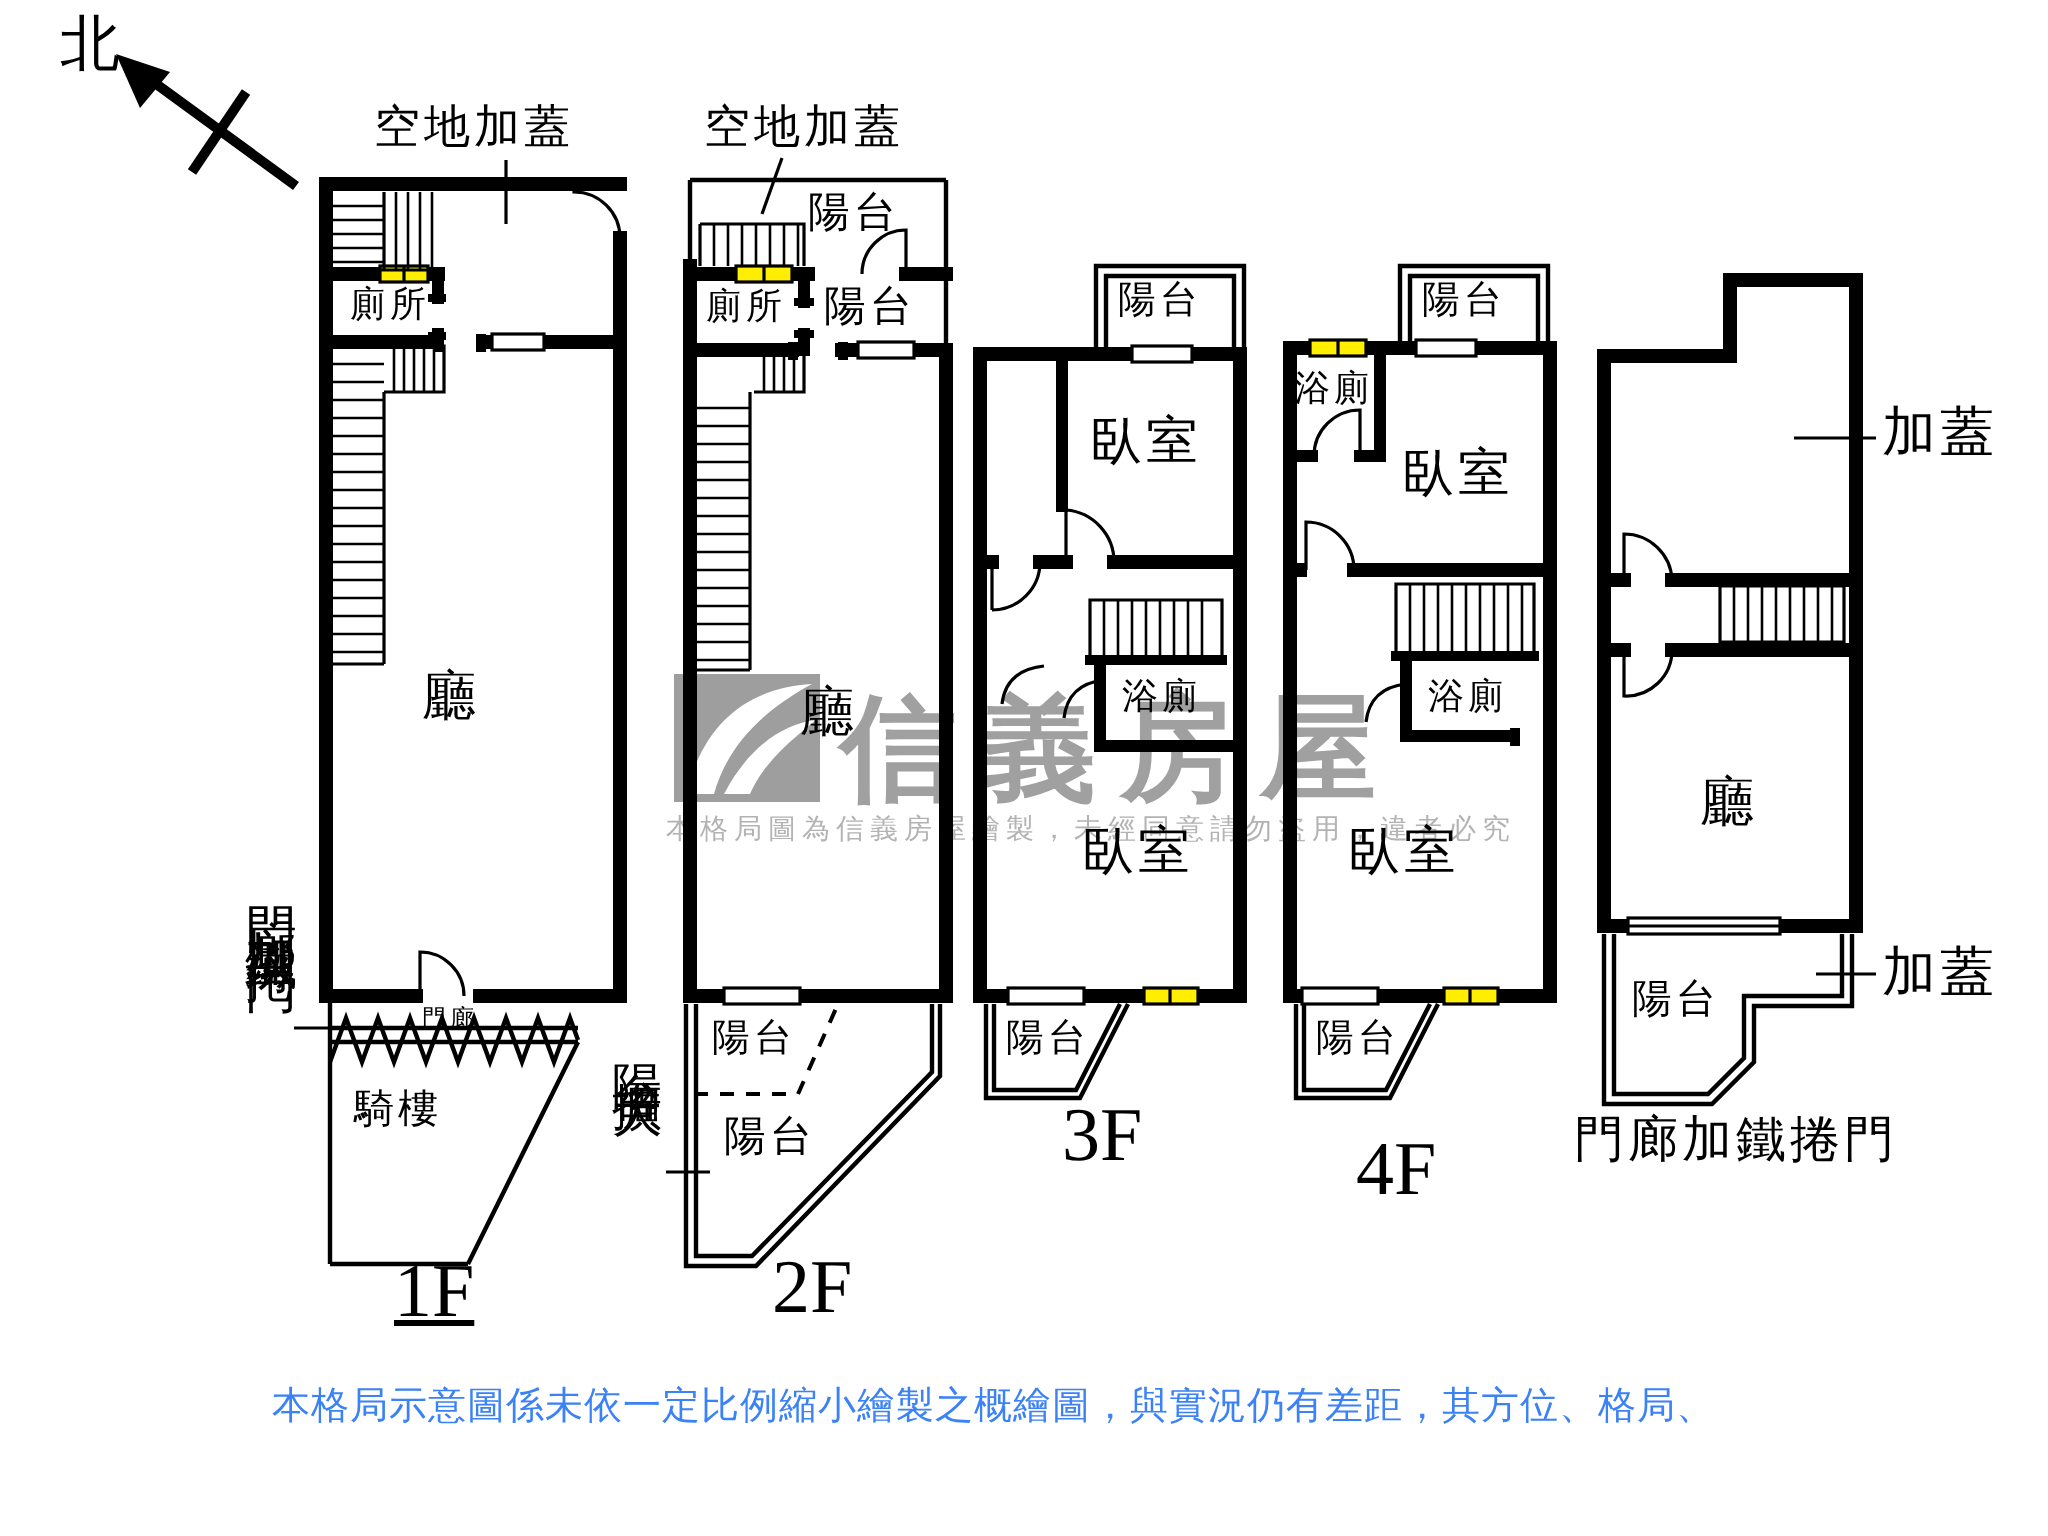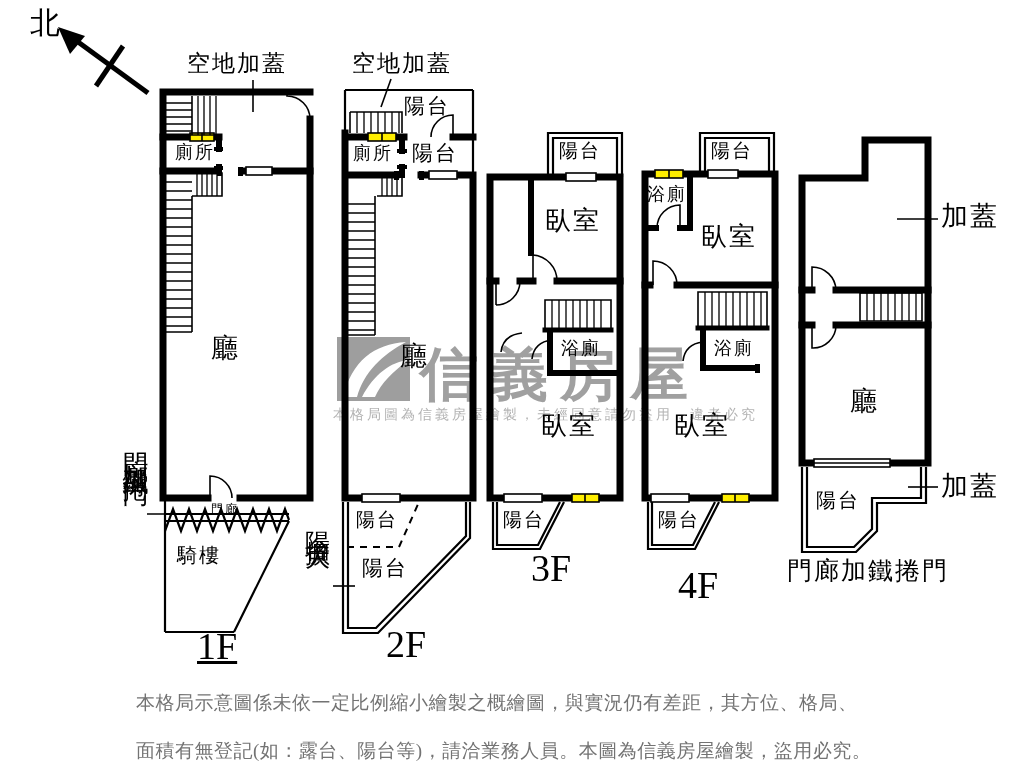--- a/index.html
+++ b/index.html
@@ -5,21 +5,21 @@
   html,body{margin:0;padding:0;background:#fff;}
   #stage{position:relative;width:1024px;height:768px;background:#ffffff;overflow:hidden;
          font-family:"Liberation Serif",serif;}
   #linework{position:absolute;left:0;top:0;z-index:1;}
   .lbl{position:absolute;z-index:3;color:#000;line-height:1;white-space:nowrap;
        font-family:"Liberation Serif",serif;letter-spacing:2px;}
   .vert{writing-mode:vertical-rl;text-orientation:upright;}
   .wm{position:absolute;z-index:0;white-space:nowrap;font-family:"Liberation Serif",serif;}
   #wm-brand{left:420px;top:336px;font-size:58px;font-weight:bold;color:#a0a0a0;letter-spacing:12px;}
   #wm-notice{left:333px;top:406px;font-size:14px;color:#b3b3b3;letter-spacing:3px;}
-  .disc{position:absolute;z-index:3;color:#737373;font-size:19px;letter-spacing:0.5px;white-space:nowrap;}
+  .disc{position:absolute;z-index:3;color:#3b82f6;font-size:19px;letter-spacing:0.5px;white-space:nowrap;}
   
   .wall{stroke:#000;stroke-width:7;fill:none;stroke-linecap:square;}
   .wall6{stroke:#000;stroke-width:6;fill:none;stroke-linecap:square;}
   .wall5{stroke:#000;stroke-width:5;fill:none;stroke-linecap:square;}
   .thin{stroke:#000;stroke-width:1.6;fill:none;}
   .thin2{stroke:#000;stroke-width:2.2;fill:none;}
   .rung{stroke:#000;stroke-width:1.3;fill:none;}
   .door{stroke:#000;stroke-width:1.6;fill:none;}
   .dash{stroke:#000;stroke-width:2;fill:none;stroke-dasharray:7 6;}
   .win{fill:#ffffff;stroke:#000;stroke-width:1.6;}
@@ -229,15 +229,14 @@
   <div class="lbl" style="left:658px;top:510px;font-size:19px;">陽台</div>
   <div class="lbl" style="left:678px;top:566px;font-size:38px;letter-spacing:0;">4F</div>
 
   <div class="lbl" style="left:941px;top:203px;font-size:27px;">加蓋</div>
   <div class="lbl" style="left:850px;top:388px;font-size:27px;">廳</div>
   <div class="lbl" style="left:816px;top:490px;font-size:20px;">陽台</div>
   <div class="lbl" style="left:941px;top:473px;font-size:27px;">加蓋</div>
   <div class="lbl" style="left:787px;top:558px;font-size:25px;">門廊加鐵捲門</div>
 
   <div class="disc" style="left:136px;top:690px;">本格局示意圖係未依一定比例縮小繪製之概繪圖，與實況仍有差距，其方位、格局、</div>
-  <div class="disc" style="left:136px;top:738px;">面積有無登記(如：露台、陽台等)，請洽業務人員。本圖為信義房屋繪製，盜用必究。</div>
 
 </div>
 
 </body></html>

